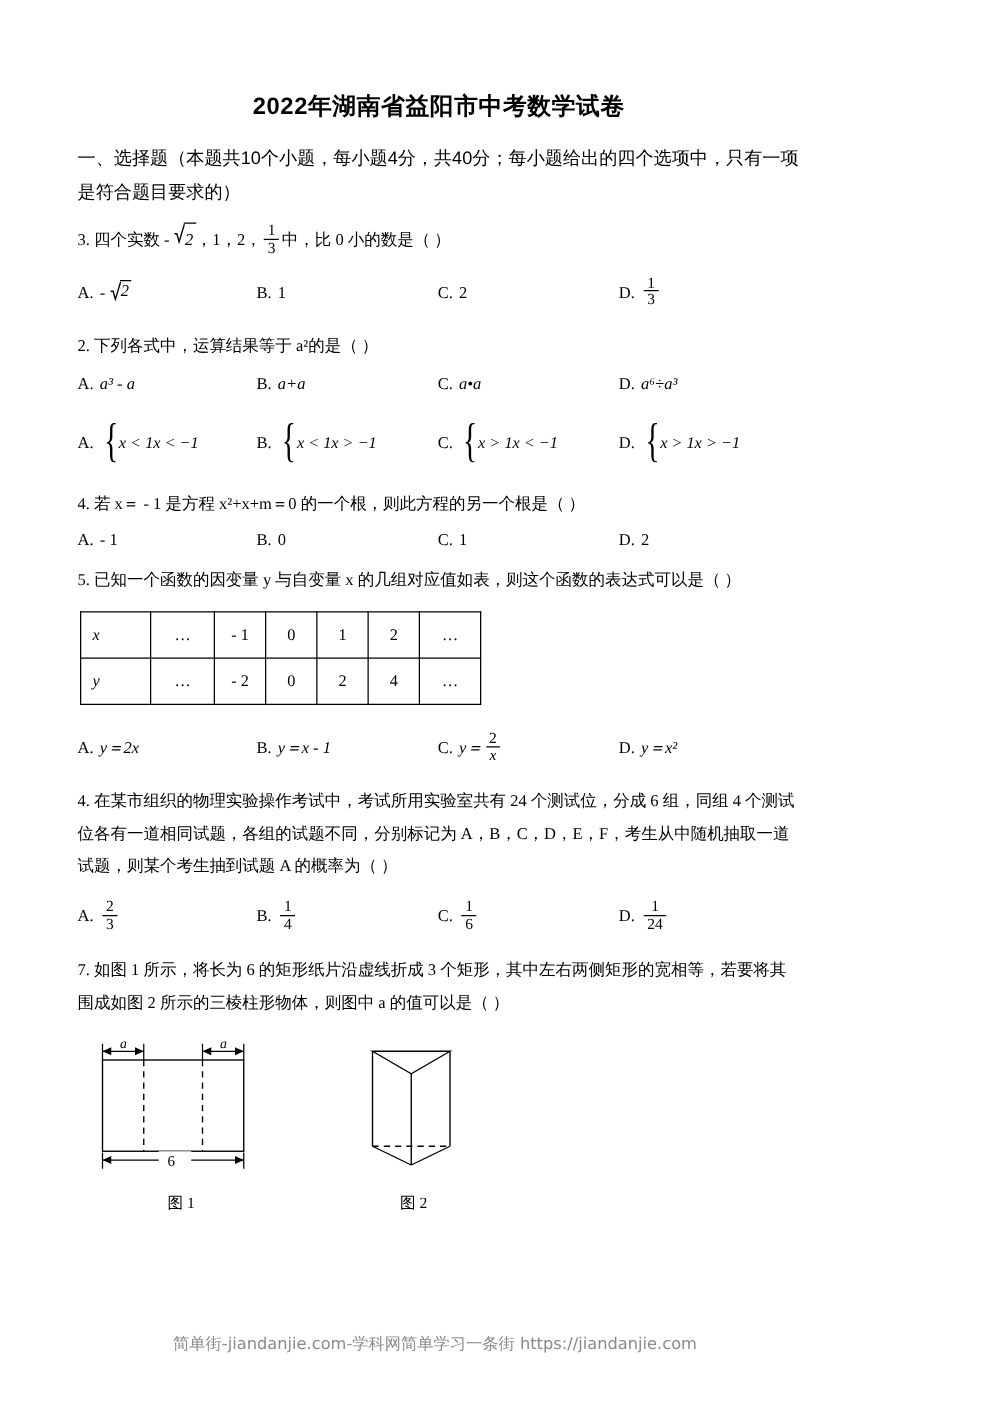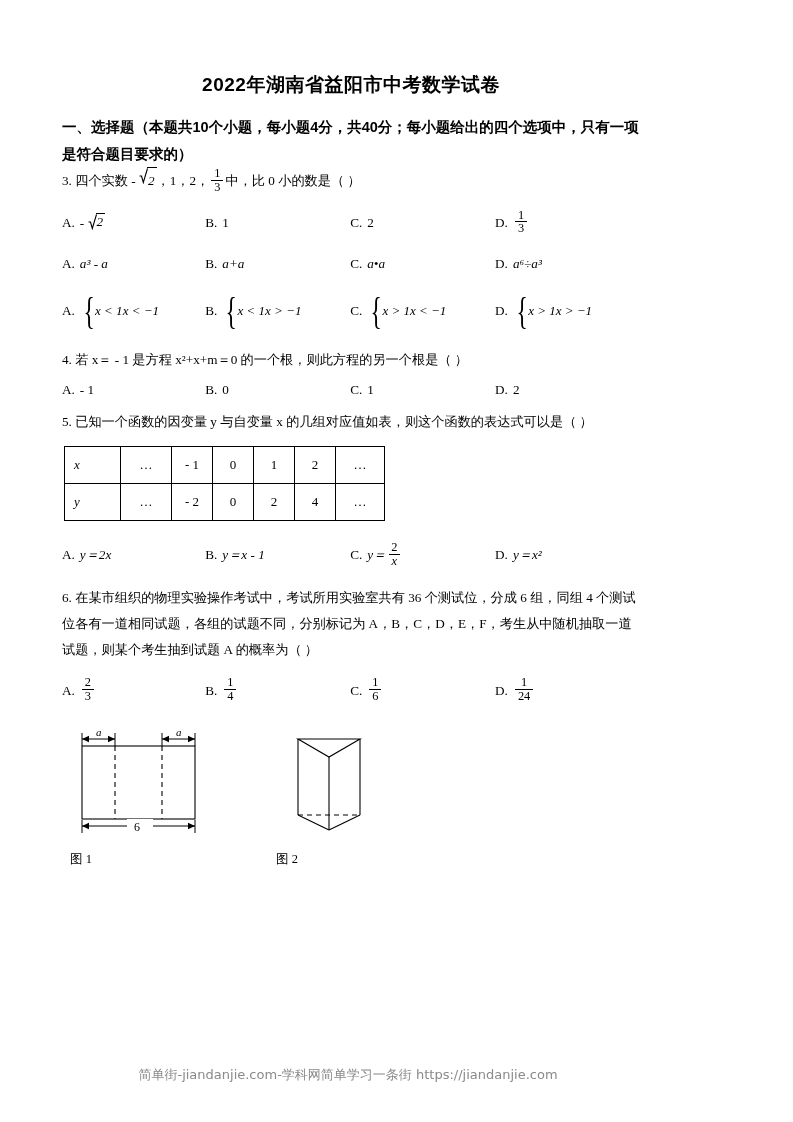--- a/index.html
+++ b/index.html
@@ -26,24 +26,24 @@
   .doc-title {
     text-align: center;
     font-size: 19px;
     font-weight: bold;
     letter-spacing: .5px;
     margin: 14px 0 16px 0;
     font-family: "Liberation Sans", "DejaVu Sans", sans-serif;
   }
   .section-head {
     font-size: 14.5px;
-    font-weight: bold;
+    font-weight: normal;
     line-height: 1.85;
     font-family: "Liberation Sans", "DejaVu Sans", sans-serif;
-    margin-bottom: 0;
+    margin-bottom: 11px;
   }
   .qblock { margin-bottom: 2px; }
   .qstem {
     font-size: 13.2px;
     line-height: 1.95;
     margin: 0 0 2px 0;
   }
   .opts {
     display: flex;
     font-size: 13.2px;
@@ -137,21 +137,21 @@
   table.vt td.c-last { width: 48px; }
 
   
   .figs {
     display: flex;
     margin: 14px 0 0 8px;
     align-items: flex-start;
   }
   .fig { position: relative; }
   .fig-cap {
-    text-align: left;
+    text-align: center;
     font-size: 12.5px;
     margin-top: 8px;
   }
   .footer {
     position: absolute;
     left: 0;
     top: 1066px;
     width: 696px;
     text-align: center;
     font-size: 13px;
@@ -207,20 +207,21 @@
         <span class="lab">D.</span>
         <span class="frac">
             <span class="num">1</span>
             <span class="den">3</span>
           </span>
       </div>
     </div>
   </div>
 
   <div class="qblock">
+    <div class="qstem">2. 下列各式中，运算结果等于 a²的是（     ）</div>
     <div class="opts">
       <div class="opt c1">
         <span class="lab">A.</span>
         <i class="v">a³ - a</i>
       </div>
       <div class="opt c2">
         <span class="lab">B.</span>
         <i class="v">a+a</i>
       </div>
       <div class="opt c3">
@@ -343,21 +344,21 @@
           </span>
       </div>
       <div class="opt c4">
         <span class="lab">D.</span>
         <i class="v">y＝x²</i>
       </div>
     </div>
   </div>
 
   <div class="qblock">
-    <div class="qstem">6. 在某市组织的物理实验操作考试中，考试所用实验室共有 36 个测试位，分成 6 组，同组 4 个测试位各有一道相同试题，各组的试题不同，分别标记为 A，B，C，D，E，F，考生从中随机抽取一道试题，则某个考生抽到试题 A 的概率为（     ）</div>
+    <div class="qstem">4. 在某市组织的物理实验操作考试中，考试所用实验室共有 24 个测试位，分成 6 组，同组 4 个测试位各有一道相同试题，各组的试题不同，分别标记为 A，B，C，D，E，F，考生从中随机抽取一道试题，则某个考生抽到试题 A 的概率为（     ）</div>
     <div class="opts tall">
       <div class="opt c1">
         <span class="lab">A.</span>
         <span class="frac">
             <span class="num">2</span>
             <span class="den">3</span>
           </span>
       </div>
       <div class="opt c2">
         <span class="lab">B.</span>
@@ -377,20 +378,21 @@
         <span class="lab">D.</span>
         <span class="frac">
             <span class="num">1</span>
             <span class="den">24</span>
           </span>
       </div>
     </div>
   </div>
 
   <div class="qblock">
+    <div class="qstem">7. 如图 1 所示，将长为 6 的矩形纸片沿虚线折成 3 个矩形，其中左右两侧矩形的宽相等，若要将其围成如图 2 所示的三棱柱形物体，则图中 a 的值可以是（     ）</div>
     <div class="figs">
 
       <div class="fig">
         <svg width="150" height="112" viewBox="0 0 150 112">
 
           <line x1="12" y1="12" x2="45" y2="12" stroke="#000" stroke-width="1"></line>
           <path d="M12 12 l7 -3.2 v6.4 z" fill="#000"></path>
           <path d="M45 12 l-7 -3.2 v6.4 z" fill="#000"></path>
           <line x1="12" y1="6" x2="12" y2="19" stroke="#000" stroke-width="1"></line>
           <line x1="45" y1="6" x2="45" y2="19" stroke="#000" stroke-width="1"></line>

